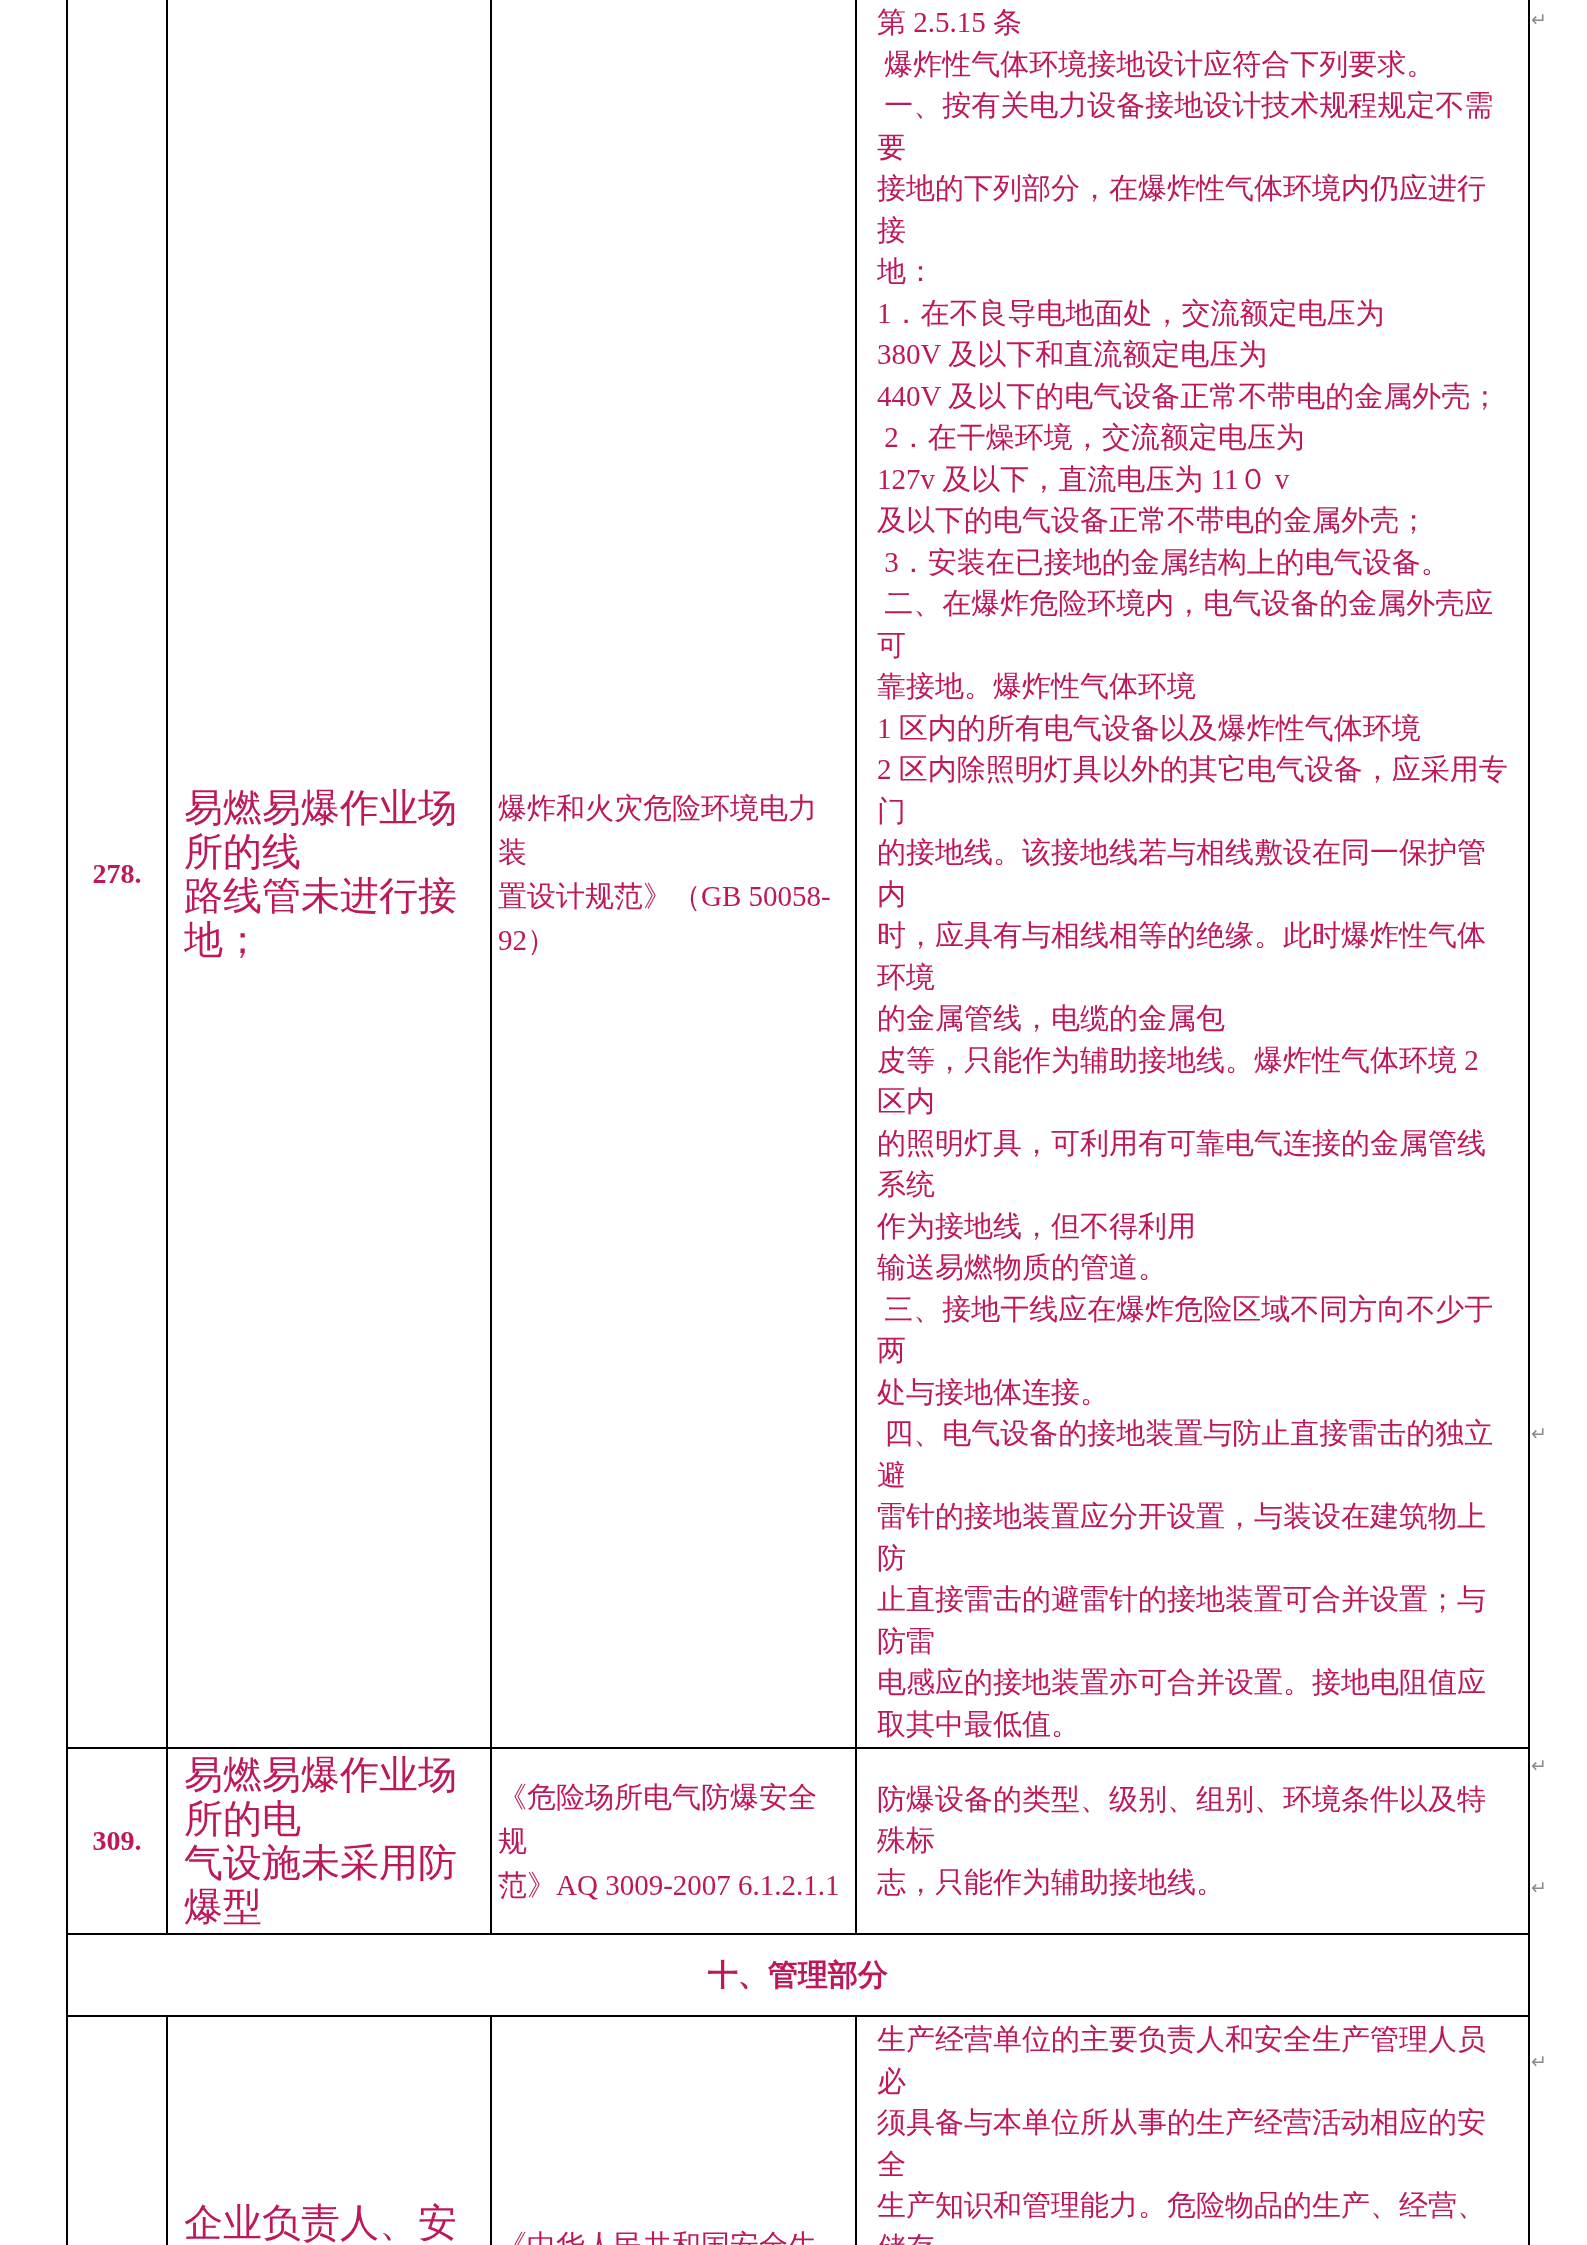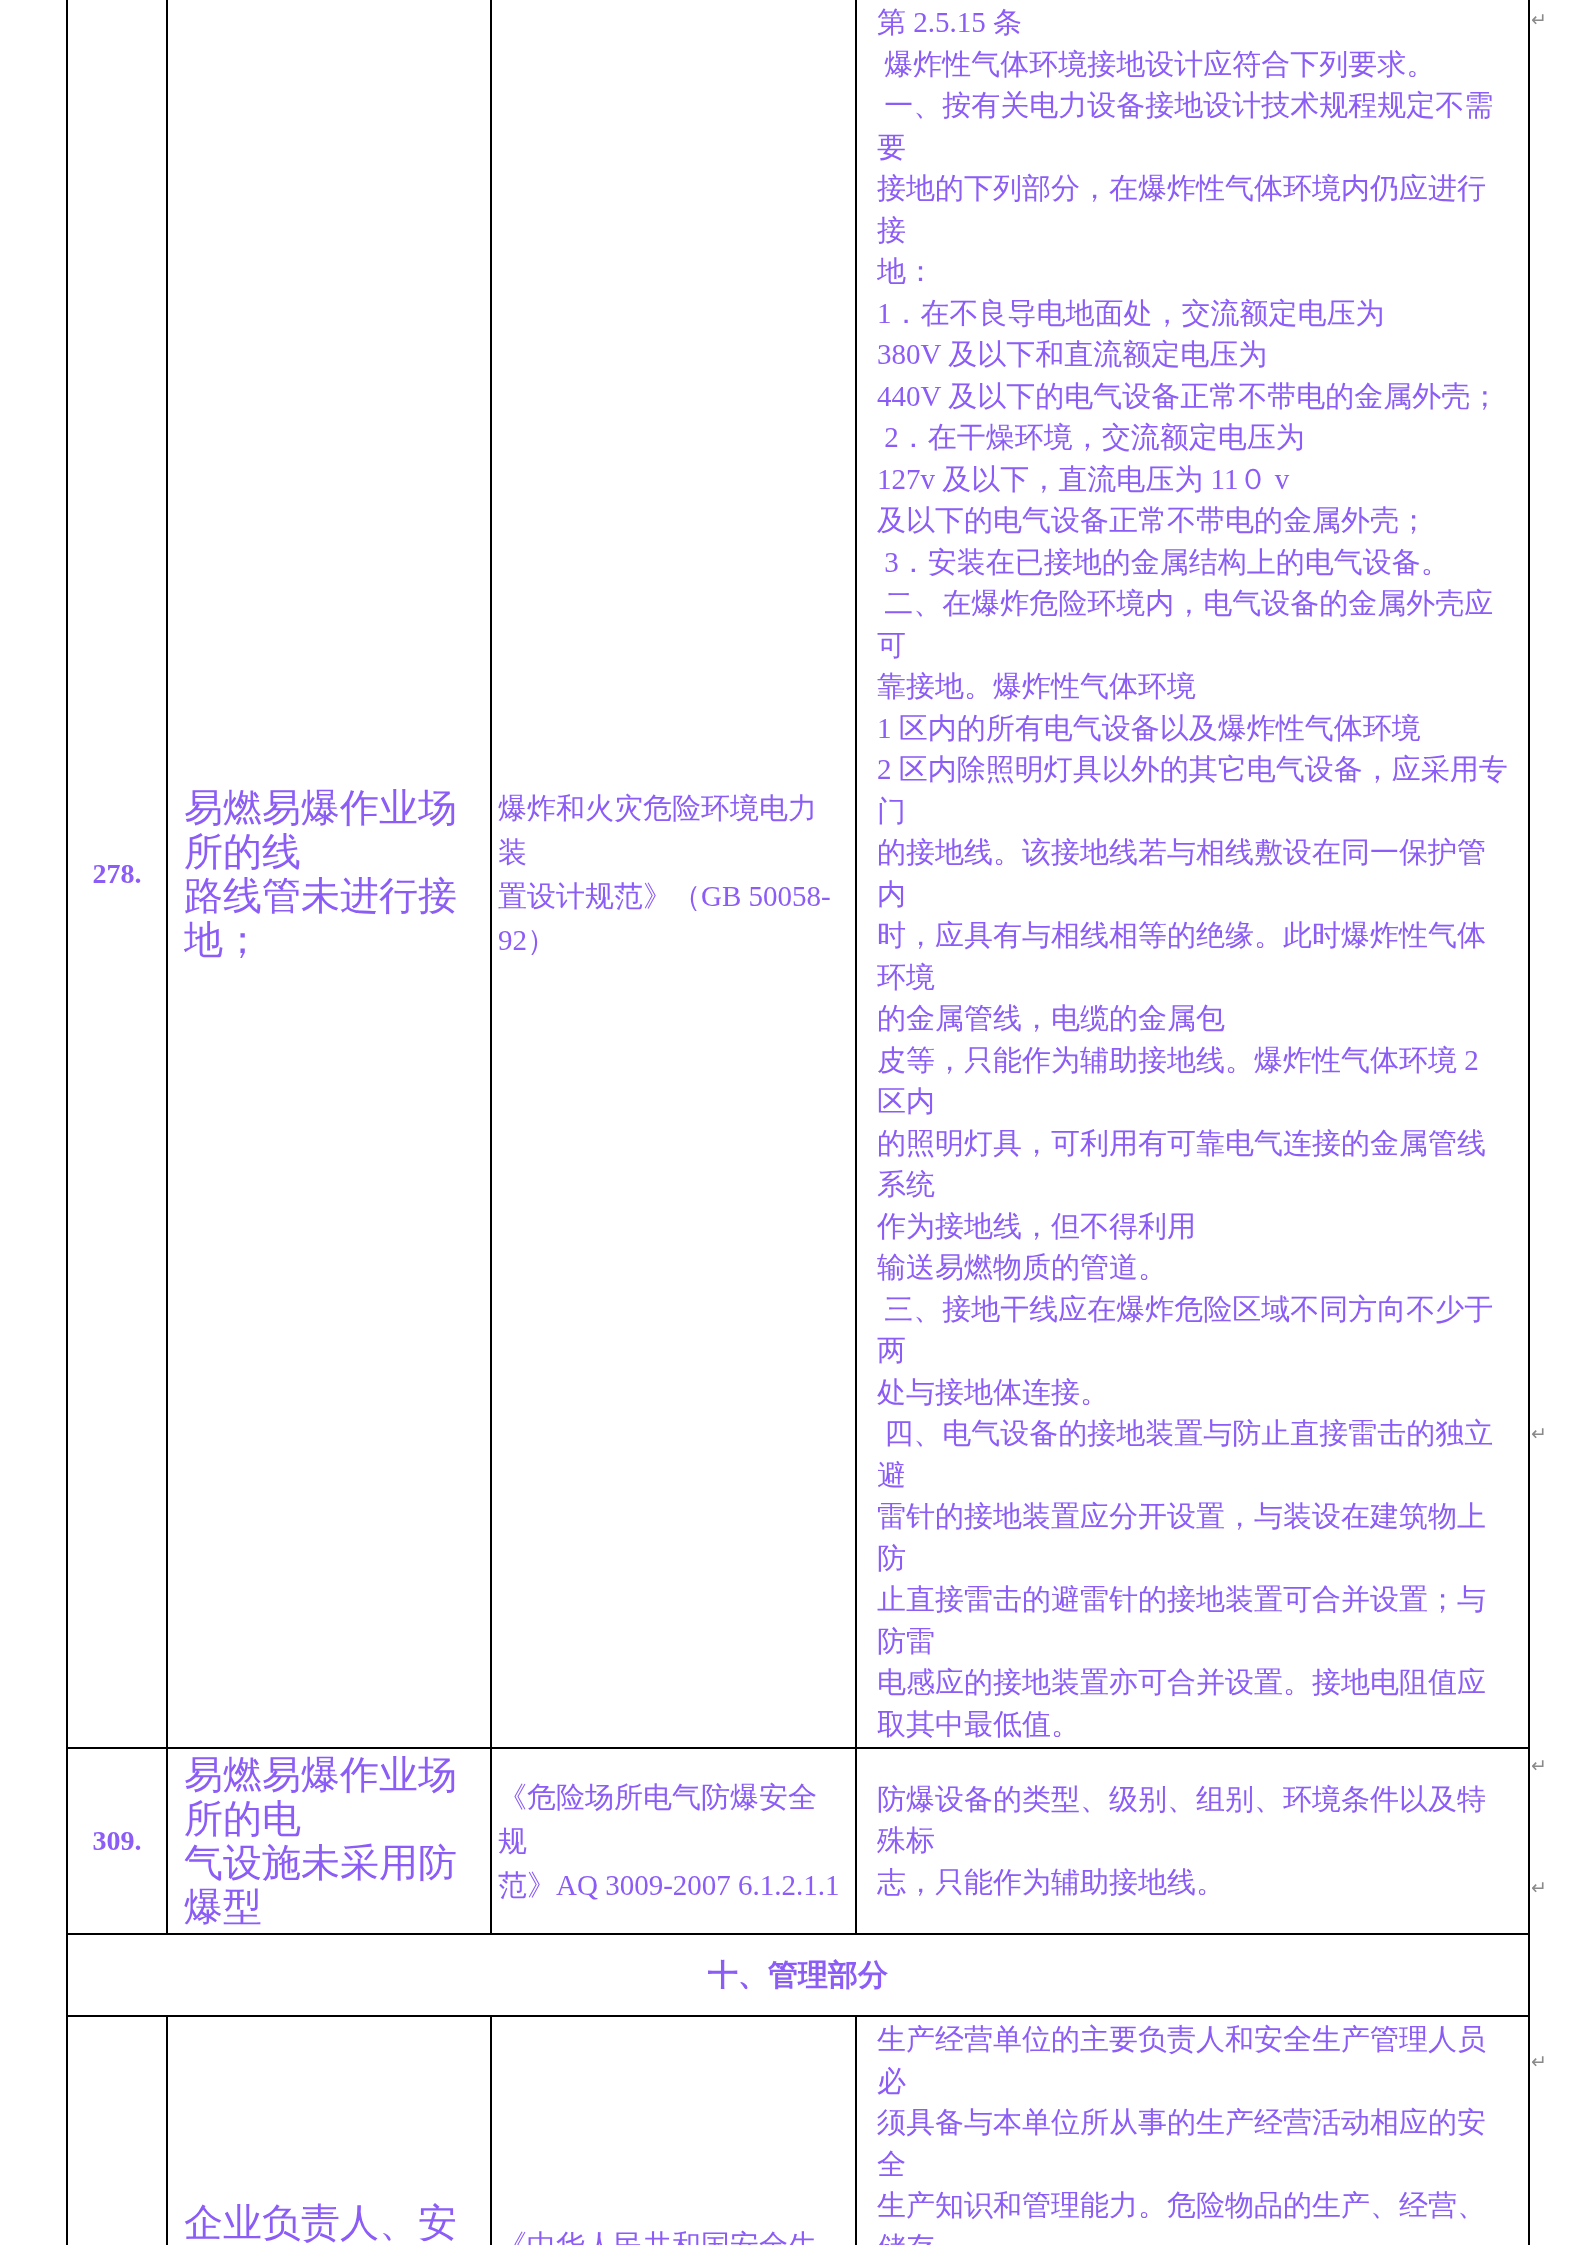--- a/index.html
+++ b/index.html
@@ -11,21 +11,21 @@
     font-family:"Liberation Serif","DejaVu Serif",serif;
   }
   table.doc-table{
     position:absolute;left:66px;top:0;
     width:1462px;
     border-collapse:collapse;
     table-layout:fixed;
   }
   table.doc-table td{
     border:2px solid #000000;
-    color:#8b5cf6;
+    color:#be185d;
     vertical-align:middle;
     overflow:hidden;
   }
   tr.row-first td{border-top:none;}
   td.num-cell{
     text-align:center;
     font-weight:bold;
     font-size:28px;
     padding:0 20px;
   }

